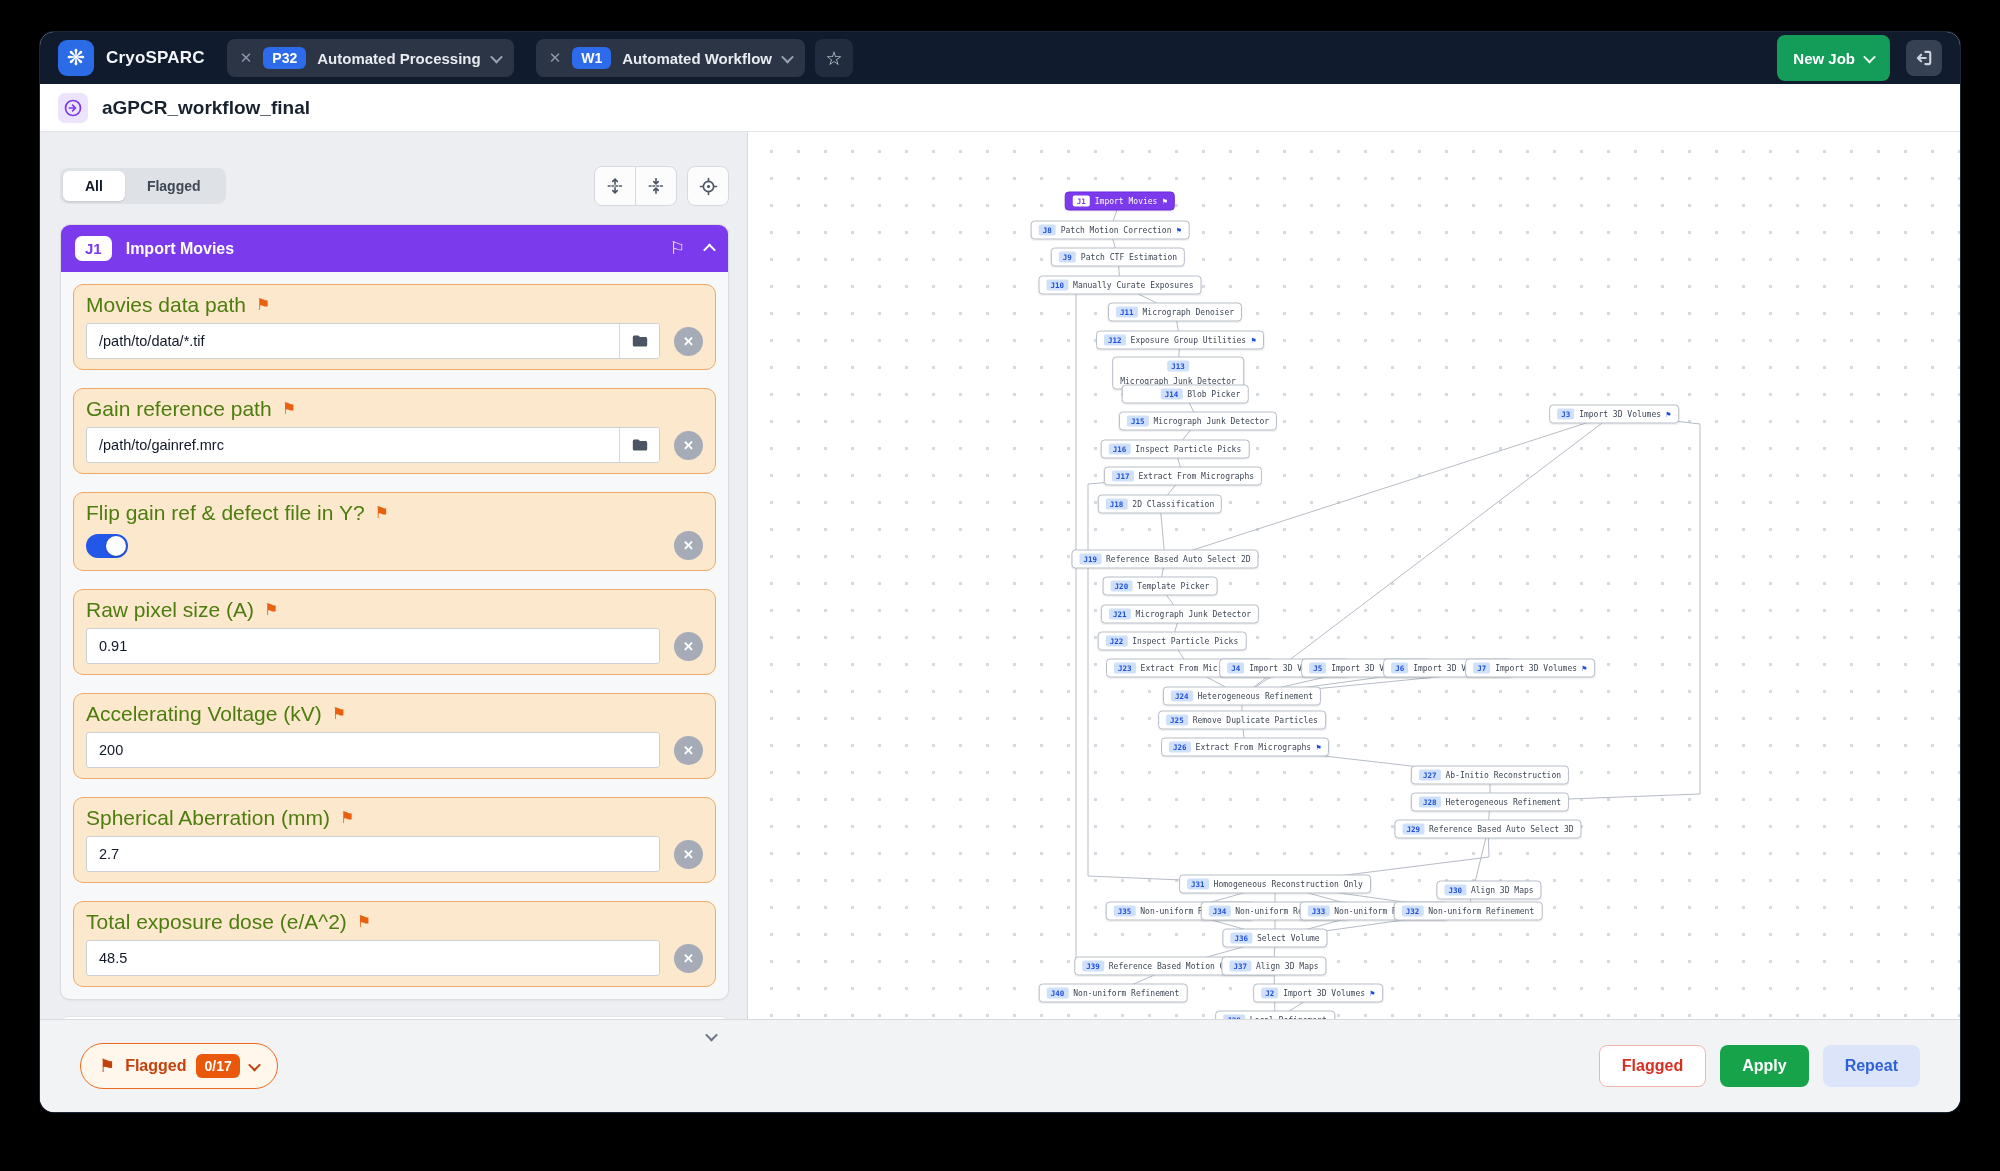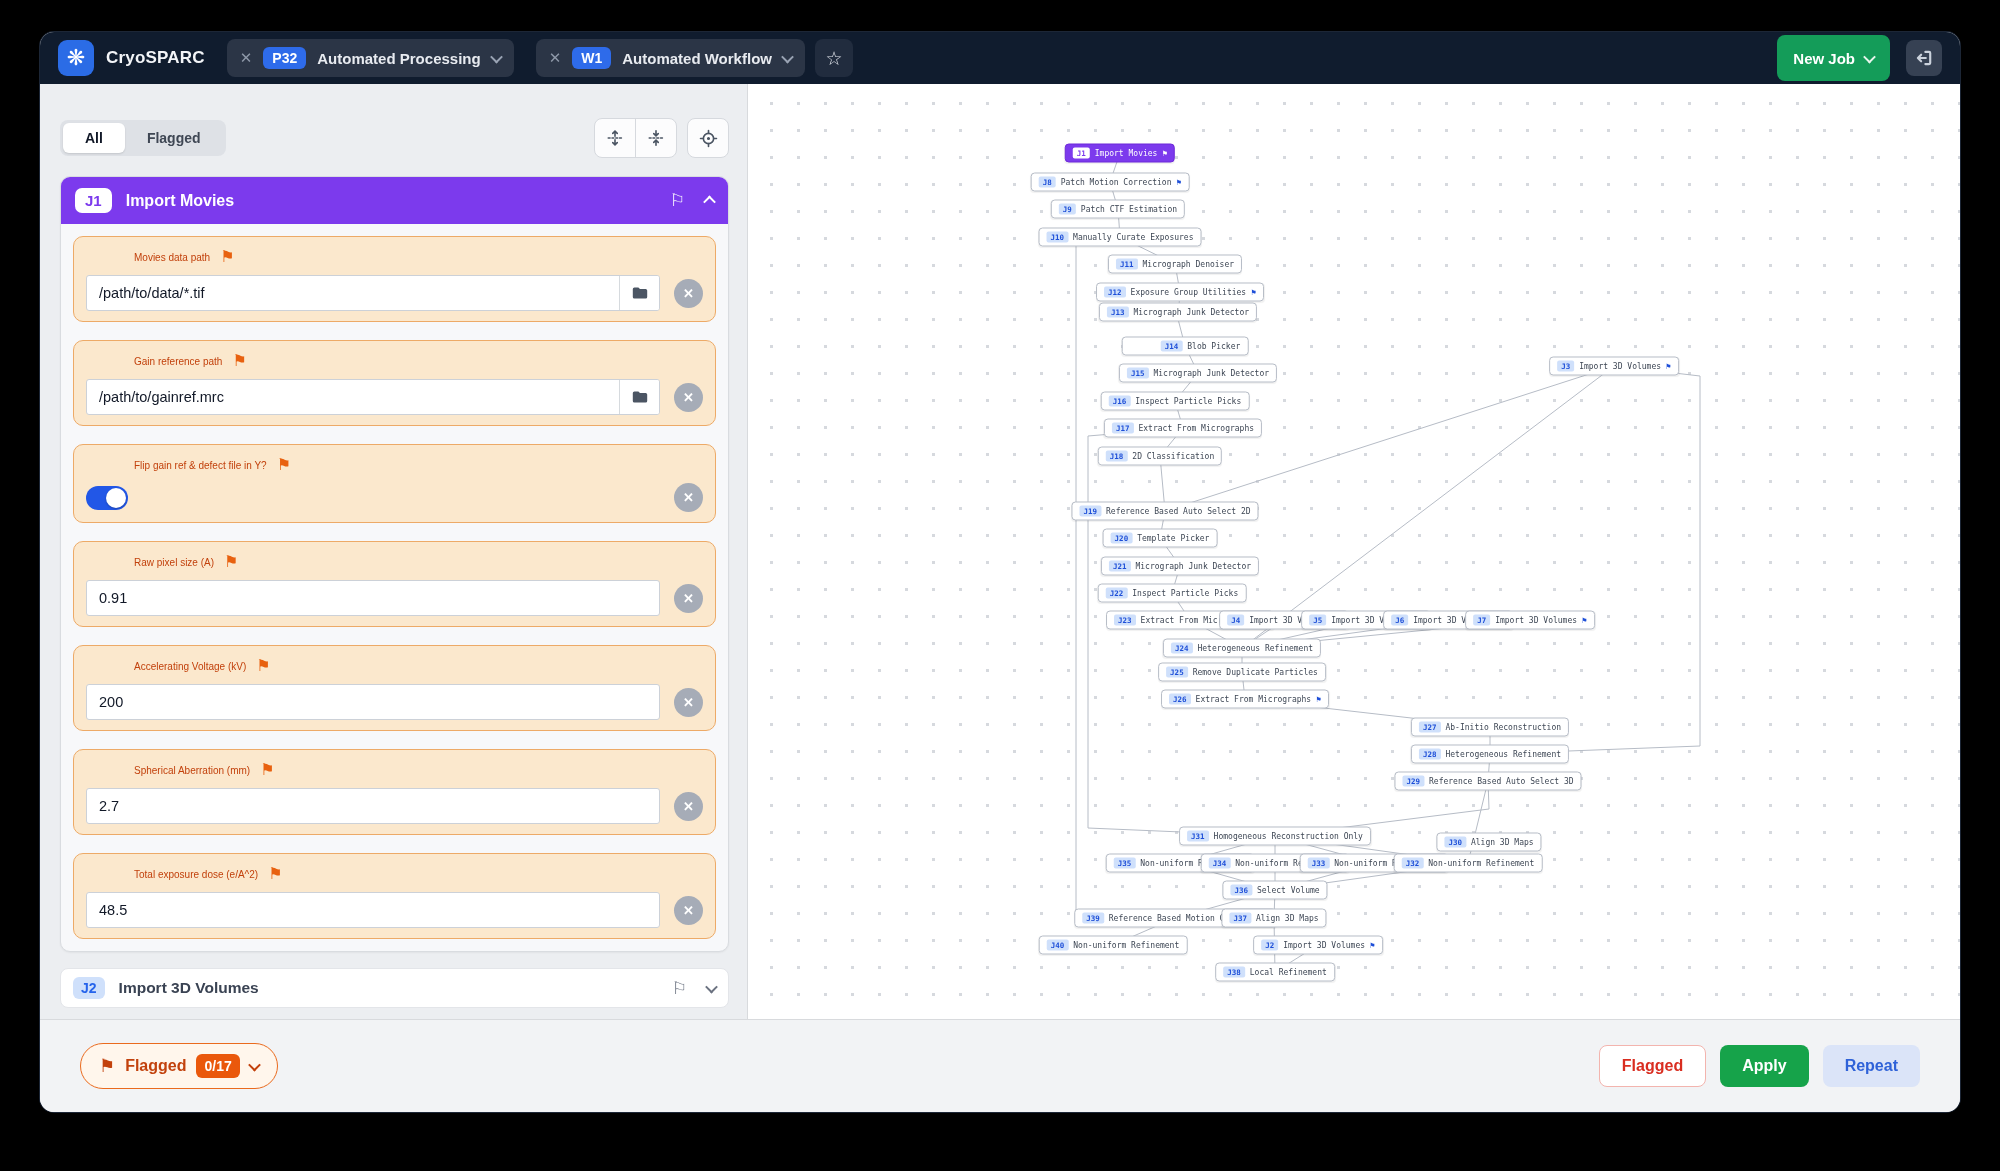--- a/index.html
+++ b/index.html
@@ -53,21 +53,21 @@
     background:#f7f8fa;box-shadow:0 1px 2px rgba(0,0,0,.05);}
   .section-head{height:47px;background:#7c3aed;display:flex;align-items:center;padding:0 14px;}
   .jbadge{background:#fff;color:#7c3aed;font-weight:700;font-size:15px;border-radius:7px;padding:4px 10px;}
   .section-head .stitle{color:#fff;font-weight:700;font-size:16px;margin-left:14px;}
   .section-head .right{margin-left:auto;display:flex;align-items:center;gap:20px;color:#fff;}
   .flag-outline{font-size:17px;line-height:1;}
   .section-body{padding:12px;}
   .field-card{background:#fbe8cd;border:1px solid #edaa67;border-radius:10px;padding:10px 12px;margin-bottom:18px;}
   .field-card:last-child{margin-bottom:0;}
   .f-label-row{display:flex;align-items:center;height:20px;}
-  .f-label{font-size:10px;color:#c2410c;margin-left:48px;}
+  .f-label{font-size:21px;color:#4d7c0f;}
   .flag-filled{color:#e8610f;font-size:16px;margin-left:10px;line-height:1;}
   .f-row{display:flex;align-items:center;margin-top:8px;}
   .input-group{flex:1;display:flex;background:#fff;border:1px solid #ccd1d8;border-radius:3px;overflow:hidden;height:34px;}
   .f-input{flex:1;border:none;outline:none;font-family:"Liberation Sans",sans-serif;font-size:14.5px;
     color:#111827;padding:0 12px;background:transparent;min-width:0;}
   .folder-btn{width:40px;border:none;border-left:1px solid #d6dade;background:#fff;display:flex;
     align-items:center;justify-content:center;cursor:pointer;}
   .clear-btn{width:29px;height:29px;flex:none;margin-left:14px;border:none;border-radius:50%;
     background:#a6acb7;color:#fff;font-size:13px;font-weight:700;display:flex;align-items:center;
     justify-content:center;cursor:pointer;font-family:inherit;}
@@ -142,20 +142,29 @@
       </button>
       <div class="exitbtn">
         <svg width="18" height="18" viewBox="0 0 20 20">
           <path d="M11.5 3.2h4.2a1.2 1.2 0 0 1 1.2 1.2v11.2a1.2 1.2 0 0 1-1.2 1.2h-4.2" stroke="#cbd2dc" stroke-width="2.4" fill="none" stroke-linecap="round"></path>
           <path d="M12 10H3.6M6.8 6.4 3.2 10l3.6 3.6" stroke="#cbd2dc" stroke-width="2.4" fill="none" stroke-linecap="round" stroke-linejoin="round"></path>
         </svg>
       </div>
     </div>
   </div>
 
+  <div class="header">
+    <div class="hicon">
+      <svg width="20" height="20" viewBox="0 0 24 24">
+        <circle cx="12" cy="12" r="9" stroke="#7c3aed" stroke-width="2" fill="none"></circle>
+        <path d="M7.5 12h7M11.5 8.5 15 12l-3.5 3.5" stroke="#7c3aed" stroke-width="2" fill="none" stroke-linecap="round" stroke-linejoin="round"></path>
+      </svg>
+    </div>
+    <div class="title">aGPCR_workflow_final</div>
+  </div>
 
   <div class="main">
 
     <div class="panel">
       <div class="tools">
         <div class="seg-tabs">
           <div class="tab active">All</div>
           <div class="tab">Flagged</div>
         </div>
         <div class="tools-right">
@@ -372,21 +381,21 @@
         </div>
         <div class="node" style="left: 427px; top: 180px;">
           <span class="nbadge">J11</span>
           <span>Micrograph Denoiser</span>
         </div>
         <div class="node" style="left: 432px; top: 208px;">
           <span class="nbadge">J12</span>
           <span>Exposure Group Utilities</span>
           <span class="nflag">⚑</span>
         </div>
-        <div class="node" style="left: 430px; top: 228px;">
+        <div class="node" style="left: 430px; top: 241px; flex-direction: column;">
           <span class="nbadge">J13</span>
           <span>Micrograph Junk Detector</span>
         </div>
         <div class="node" style="left: 437px; top: 262px; padding-left: 38px;">
           <span class="nbadge">J14</span>
           <span>Blob Picker</span>
         </div>
         <div class="node" style="left: 450px; top: 289px;">
           <span class="nbadge">J15</span>
           <span>Micrograph Junk Detector</span>

